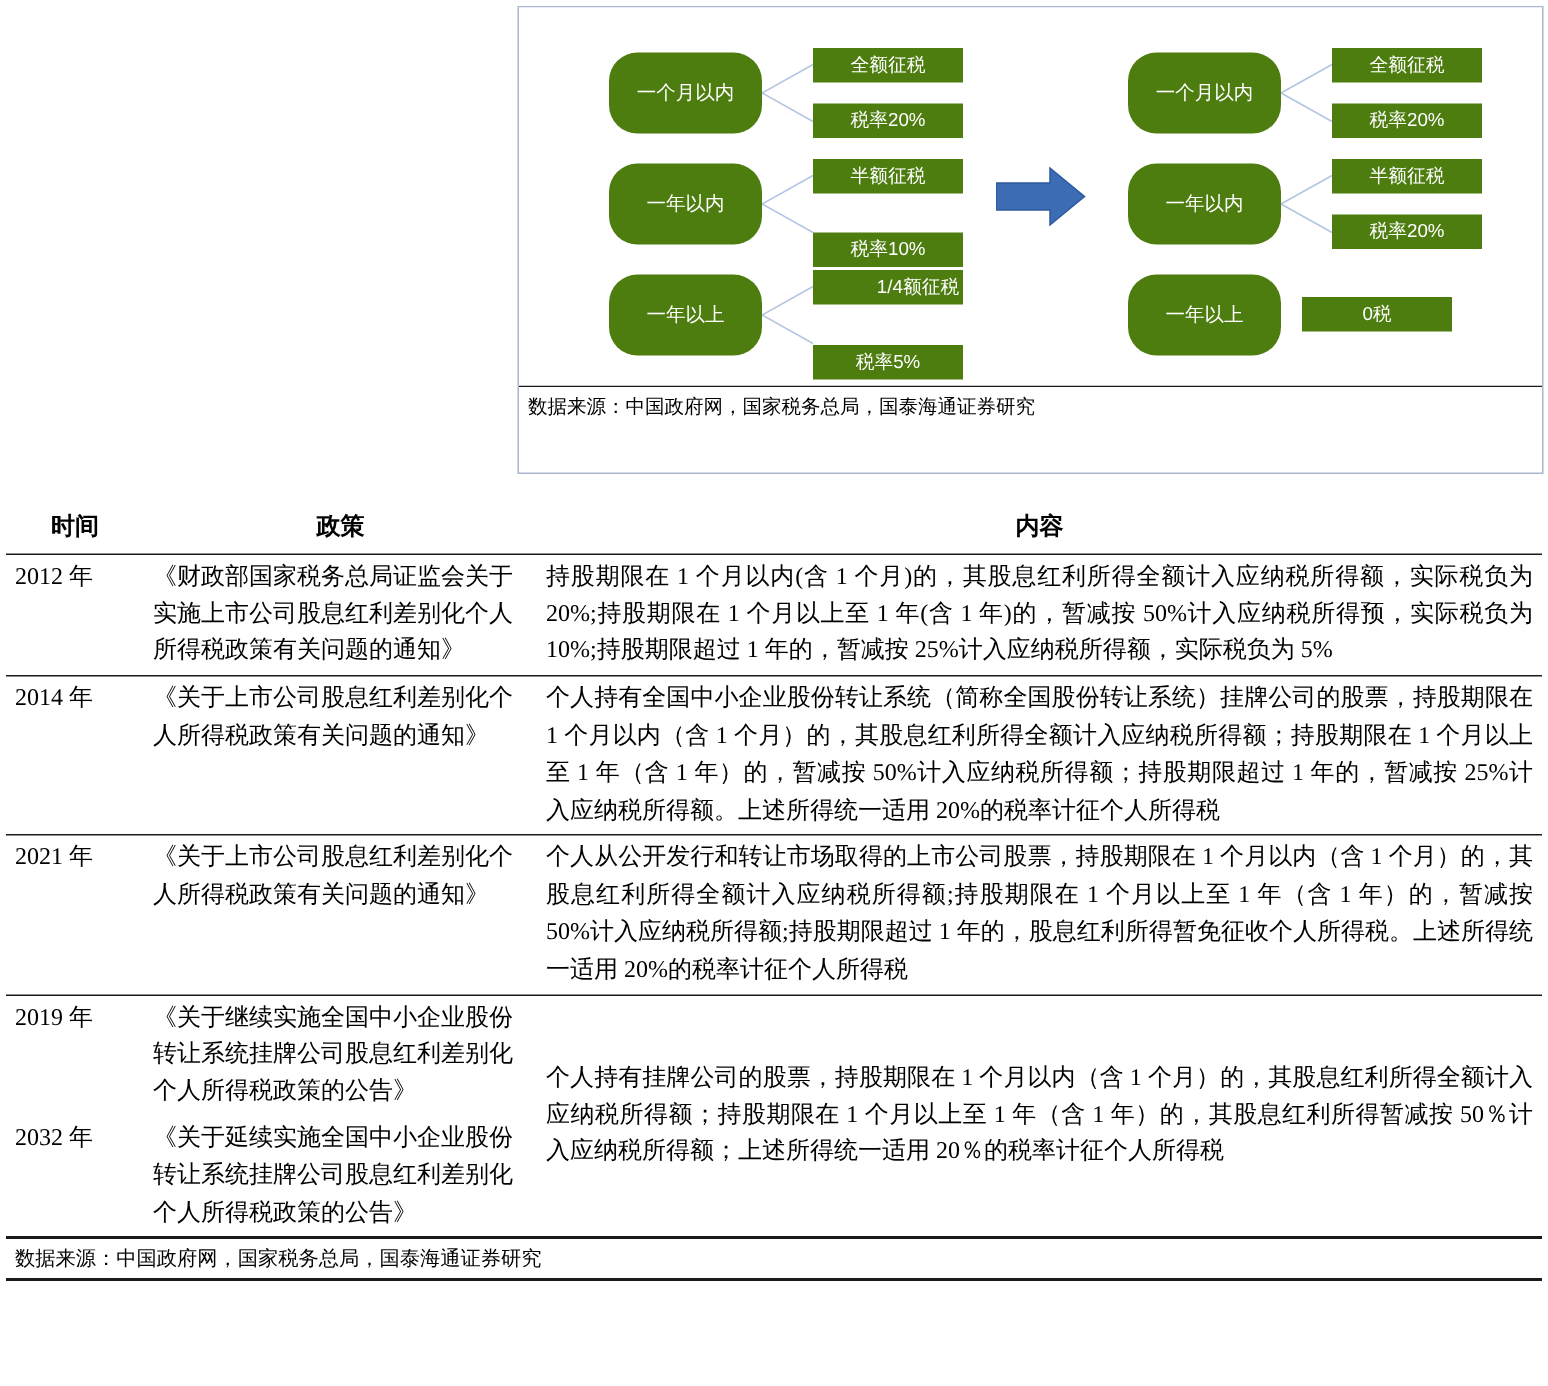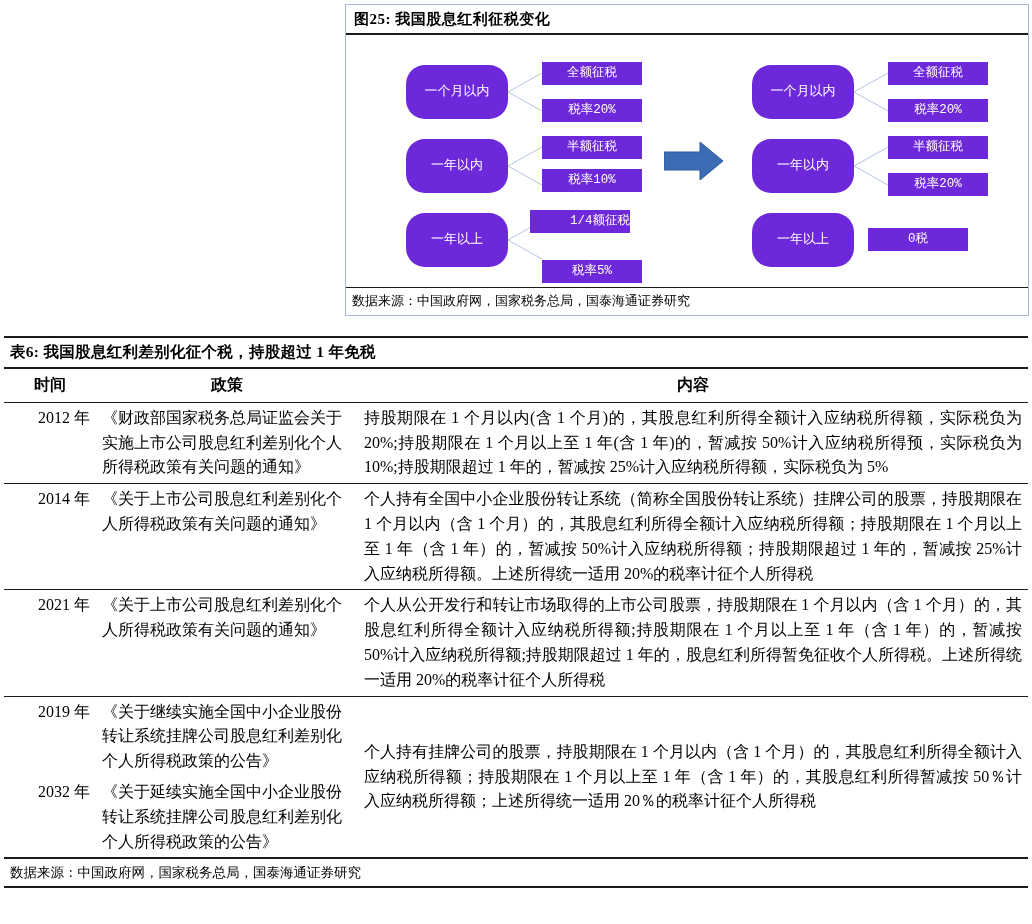--- a/index.html
+++ b/index.html
@@ -57,23 +57,23 @@
   }
   .figure-source {
     font-size: 13px;
     white-space: nowrap;
   }
 
   
   .dbox {
     position: absolute;
     box-sizing: border-box;
-    background: #6d28d9;
+    background: #4d7c0f;
     color: #ffffff;
-    font-family: Liberation Mono, monospace;
+    font-family: Liberation Sans, sans-serif;
     font-size: 13px;
     display: flex;
     align-items: center;
     justify-content: center;
     text-align: center;
     line-height: 1.1;
     white-space: nowrap;
   }
   .dbox.period { width: 102px; height: 54px; border-radius: 19px; }
   .dbox.detail { width: 100px; height: 23px; font-size: 12.5px; }
@@ -130,21 +130,21 @@
     text-align: center;
     padding-top: 4px;
     padding-bottom: 4px;
     border-bottom: 1px solid #1a1a1a;
   }
   .col-time  { width: 92px; }
   .col-policy{ width: 262px; }
   .col-content { width: auto; }
 
   td.cell-time {
-    text-align: right;
+    text-align: left;
     white-space: nowrap;
   }
   td.cell-policy {
   }
   td.cell-content {
     text-align: justify;
     text-justify: inter-ideograph;
   }
   tr.data-row > td {
     border-bottom: 1px solid #1a1a1a;
@@ -164,23 +164,20 @@
   }
   .table-source {
     font-size: 13.5px;
   }
 </style>
 </head>
 <body>
 
 <div class="figure-panel">
 
-  <div class="figure-title-bar">
-    <span class="figure-title">图25: 我国股息红利征税变化</span>
-  </div>
 
   <div class="figure-body">
 
     <svg class="connector" style="left:0;top:0;width:684px;height:252px;">
 
       <line x1="162" y1="57" x2="196" y2="38"></line>
       <line x1="162" y1="57" x2="196" y2="76"></line>
 
       <line x1="162" y1="131" x2="196" y2="112"></line>
       <line x1="162" y1="131" x2="196" y2="150"></line>
@@ -194,24 +191,24 @@
       <line x1="508" y1="131" x2="542" y2="112"></line>
       <line x1="508" y1="131" x2="542" y2="150"></line>
     </svg>
 
     <div class="dbox period" style="left:60px;top:30px;">一个月以内</div>
     <div class="dbox detail" style="left:196px;top:27px;">全额征税</div>
     <div class="dbox detail" style="left:196px;top:64px;">税率20%</div>
 
     <div class="dbox period" style="left:60px;top:104px;">一年以内</div>
     <div class="dbox detail" style="left:196px;top:101px;">半额征税</div>
-    <div class="dbox detail" style="left:196px;top:134px;">税率10%</div>
+    <div class="dbox detail" style="left:196px;top:150px;">税率10%</div>
 
     <div class="dbox period" style="left:60px;top:178px;">一年以上</div>
-    <div class="dbox detail" style="left:184px;top:175px;padding-left:40px;">1/4额征税</div>
+    <div class="dbox detail" style="left:196px;top:175px;padding-left:40px;">1/4额征税</div>
     <div class="dbox detail" style="left:196px;top:225px;">税率5%</div>
 
     <svg class="arrow-shape" viewBox="0 0 60 40">
       <polygon points="0,11 36,11 36,1 59,20 36,39 36,29 0,29" fill="#3b6cb4" stroke="#2e5a9c" stroke-width="1"></polygon>
     </svg>
 
     <div class="dbox period" style="left:406px;top:30px;">一个月以内</div>
     <div class="dbox detail" style="left:542px;top:27px;">全额征税</div>
     <div class="dbox detail" style="left:542px;top:64px;">税率20%</div>
 
@@ -224,23 +221,20 @@
 
   </div>
 
   <div class="figure-source-bar">
     <span class="figure-source">数据来源：中国政府网，国家税务总局，国泰海通证券研究</span>
   </div>
 </div>
 
 <div class="table-section">
 
-  <div class="table-title-bar">
-    <span class="table-title">表6: 我国股息红利差别化征个税，持股超过 1 年免税</span>
-  </div>
 
   <table class="policy-table">
     <colgroup>
       <col class="col-time">
       <col class="col-policy">
       <col class="col-content">
     </colgroup>
     <thead>
       <tr>
         <th>时间</th>

